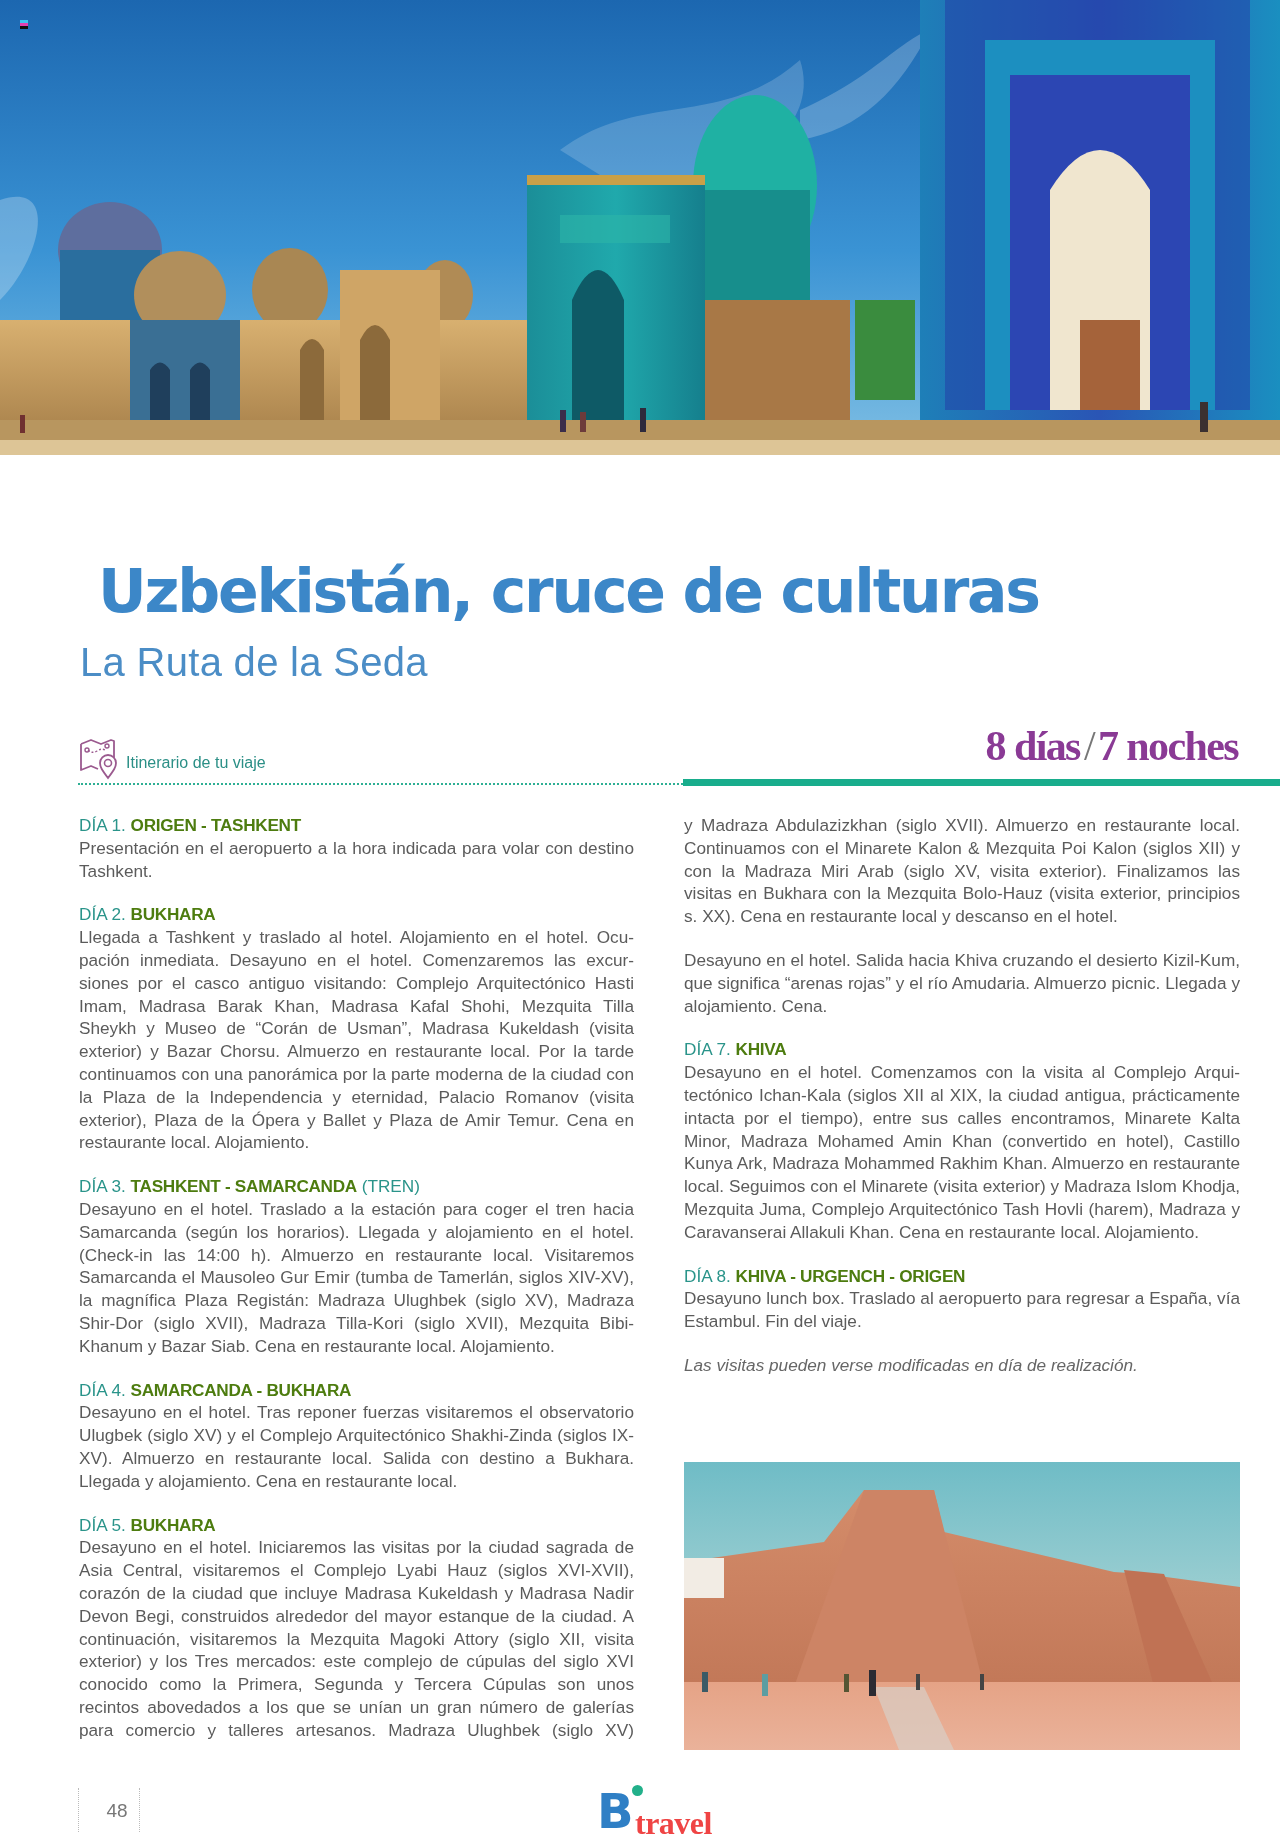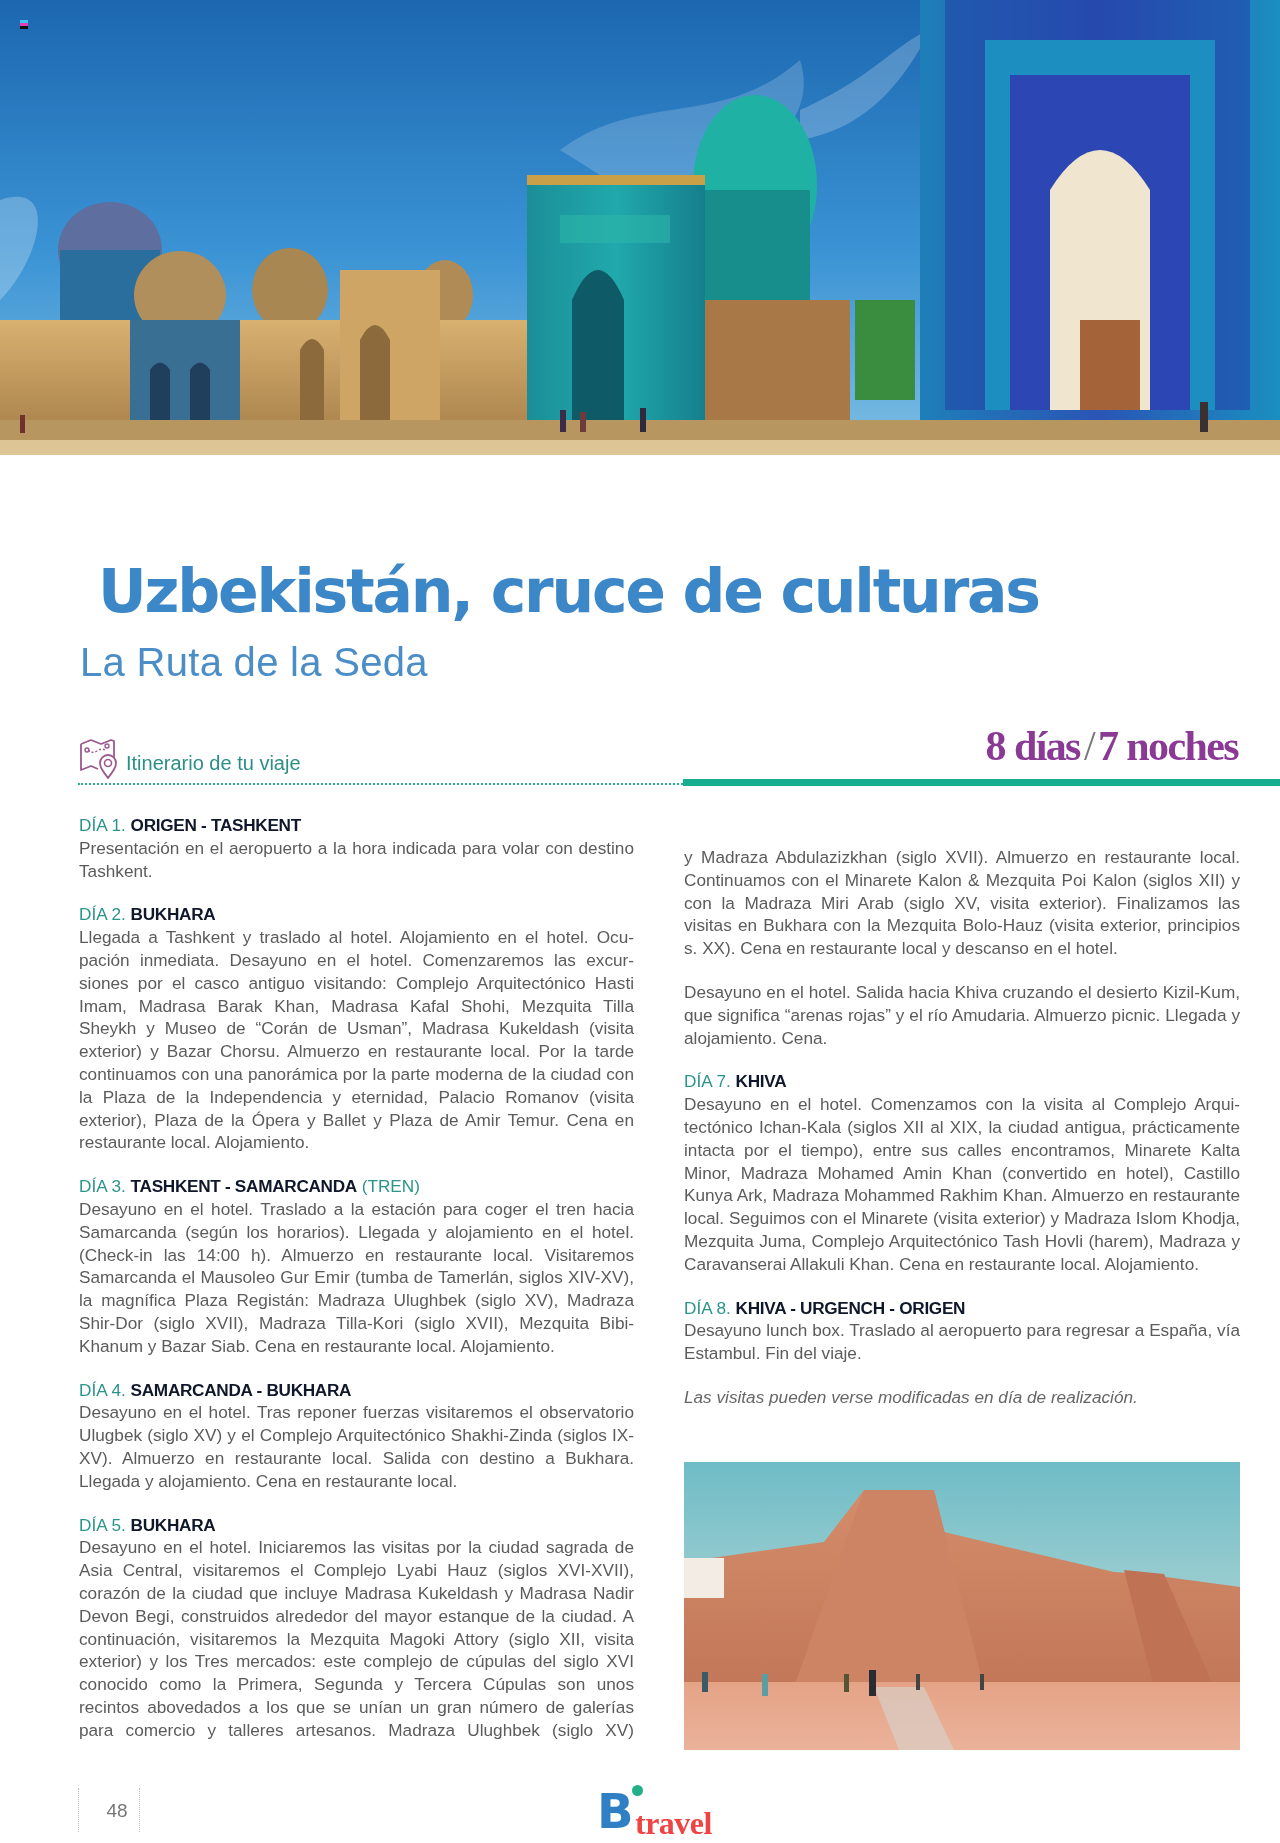--- a/index.html
+++ b/index.html
@@ -15,36 +15,36 @@
 
   
   .title { position: absolute; left: 78px; top: 556px; font-family: "DejaVu Sans", sans-serif;
            font-weight: bold; font-size: 60px; letter-spacing: -2.2px; color: #3c87c8; white-space: nowrap; margin-left: 20px; }
   .subtitle { position: absolute; left: 80px; top: 640px; font-family: "Liberation Sans", sans-serif;
               font-size: 40px; color: #4b8dc6; font-weight: normal; letter-spacing: 0.3px; white-space: nowrap; }
 
   
   .itin-head { position: absolute; left: 78px; top: 736px; height: 44px; display: flex; align-items: center; }
   .itin-head .map-icon { width: 44px; height: 44px; }
-  .itin-head .label { margin-left: 4px; margin-top: 10px; font-size: 20px; color: #2b8f86; }
+  .itin-head .label { margin-left: 4px; margin-top: 10px; font-size: 16px; color: #2b8f86; }
   .dotted-line { position: absolute; left: 78px; top: 783px; width: 605px; border-top: 2px dotted #2eaf94; }
   .green-bar { position: absolute; left: 683px; top: 779px; width: 597px; height: 7px; background: #18ad8c; }
   .duration { position: absolute; right: 42px; top: 722px; font-family: Liberation Serif, serif;
               font-weight: bold; font-size: 42px; letter-spacing: -1.6px; color: #8a3a95; white-space: nowrap; }
   .duration .slash { font-weight: normal; color: #777; padding: 0 4px; }
 
   
   .col { position: absolute; top: 814px; font-size: 17.2px; line-height: 22.8px; color: #5b5b5b;
          text-align: justify; hyphens: manual; }
   .col-left { left: 79px; width: 555px; }
-  .col-right { left: 684px; width: 556px; margin-top: 32px; }
+  .col-right { left: 684px; width: 556px; }
   .day { margin-bottom: 21px; }
   .day-head { color: #1c7f7a; font-size: 17.2px; line-height: 22.8px; white-space: nowrap; }
   .day-head .num { font-weight: normal; color: #2a948a; }
-  .day-head .route { font-weight: bold; color: #0f172a; letter-spacing: -0.3px; }
+  .day-head .route { font-weight: bold; color: #4d7c0f; letter-spacing: -0.3px; }
   .day-head .extra { font-weight: normal; color: #2a948a; }
   .day p { margin: 0; }
   .note { font-style: italic; color: #666; margin-top: 3px; }
 
   
   .photo2 { position: absolute; left: 684px; top: 1462px; width: 556px; height: 288px; overflow: hidden;
             background: linear-gradient(180deg, #7fc2c7 0%, #9dcfd0 30%, #d9d3c8 45%, #e0a27f 100%); }
   .photo2 svg { position: absolute; left: 0; top: 0; }
 
   

